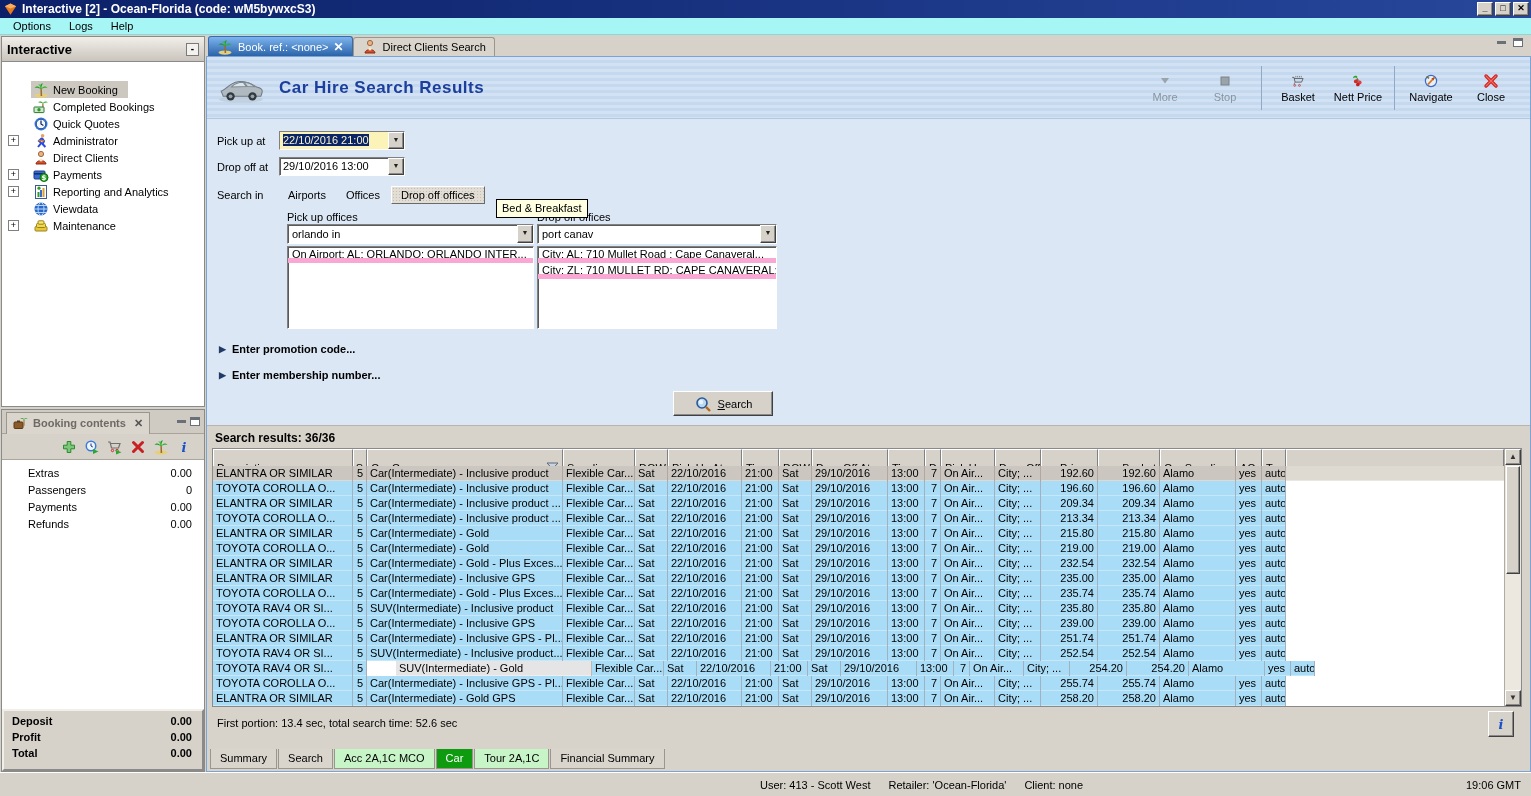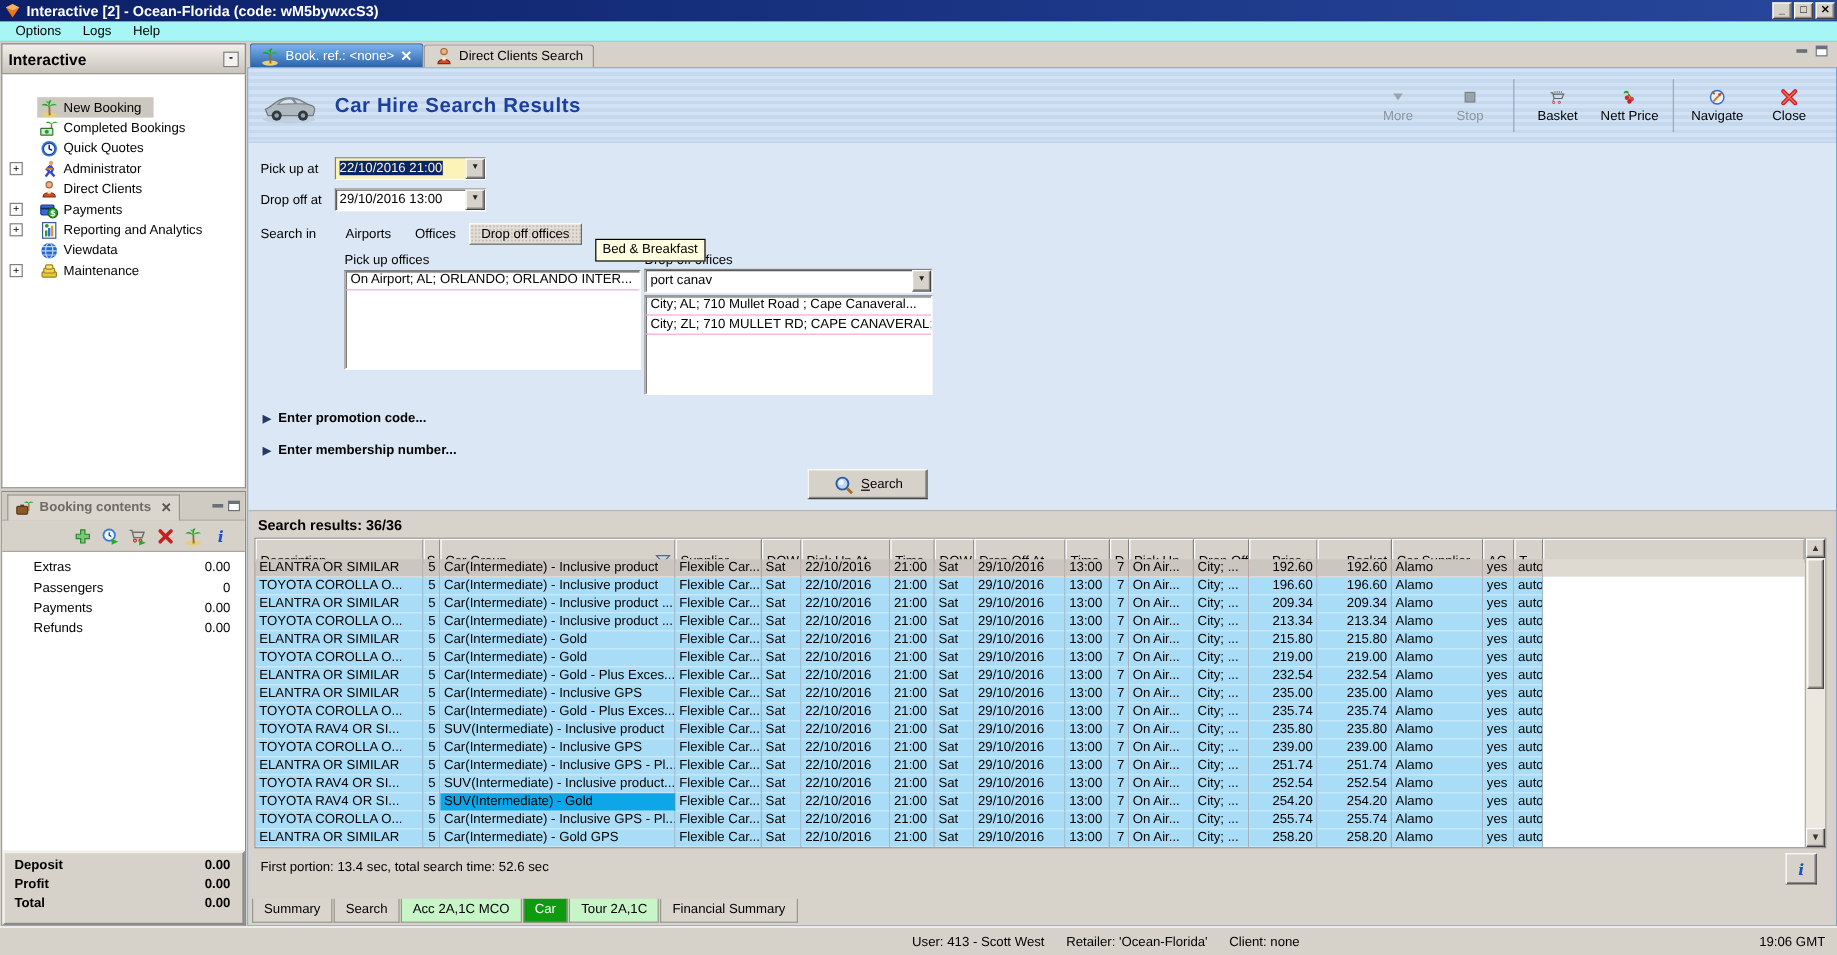--- a/index.html
+++ b/index.html
@@ -71,21 +71,21 @@
   .drop-btn { width:16px; background:#d6d2ca; border:1px solid; border-color:#fff #404040 #404040 #fff; box-shadow:inset -1px -1px 0 #8a8a8a; font-size:7px; line-height:14px; text-align:center; color:#222; }
   .sel-navy { background:#0a2468; color:#fdf5c9; }
   .subtabs { display:flex; align-items:center; gap:2px; }
   .subtab { padding:2px 9px; }
   .subtab.active { background-color:#e2ded6; background-image:radial-gradient(#c2beb6 1px, transparent 1px); background-size:3px 3px; border:1px solid; border-color:#fff #6a6a6a #6a6a6a #fff; }
   .offices { display:flex; margin-left:70px; gap:3px; margin-top:2px; }
   .office-col .olabel { margin-bottom:1px; }
   .combo { display:flex; height:20px; border:1px solid; border-color:#808080 #fff #fff #808080; box-shadow:inset 1px 1px 0 #5a5a5a; background:#fff; }
   .combo .ctxt { flex:1; padding:3px 0 0 4px; white-space:nowrap; overflow:hidden; }
   .listbox { margin-top:2px; height:83px; background:#fff; border:1px solid; border-color:#808080 #fff #fff #808080; box-shadow:inset 1px 1px 0 #5a5a5a; overflow:hidden; }
-  .lb-item { height:16px; line-height:15px; padding-left:4px; border-bottom:1px solid #f9a8d4; white-space:nowrap; overflow:hidden; }
+  .lb-item { height:16px; line-height:15px; padding-left:4px; border-bottom:5px solid #f9a8d4; white-space:nowrap; overflow:hidden; }
   .office-col.left { width:247px; }
   .office-col.right { width:240px; }
   .disclosure { display:flex; align-items:center; gap:6px; font-weight:bold; margin:14px 0 0 2px; }
   .disclosure .arr { color:#223a66; font-size:9px; }
   .search-btn { margin:10px 0 0 456px; width:100px; height:25px; display:flex; align-items:center; justify-content:center; gap:6px; font-family:inherit; font-size:11px; }
   .tooltip { position:absolute; left:289px; top:80px; background:#ffffe1; border:1px solid #000; padding:2px 5px 3px 5px; white-space:nowrap; }
 
   .results-zone { background:#d7d3cb; border-top:1px solid #b8b4ac; }
   .results-label { height:22px; font-weight:bold; font-size:12px; padding:5px 0 0 8px; }
   .grid-wrap { margin:0 8px 0 5px; height:259px; background:#fff; border:1px solid #8a8a8a; display:flex; position:relative; }
@@ -522,20 +522,24 @@
             <span class="subtabs" id="searchin-tabs">
                 <span class="subtab">Airports</span>
                 <span class="subtab">Offices</span>
                 <span class="subtab active">Drop off offices</span>
               </span>
           </div>
 
           <div class="offices">
             <div class="office-col left">
               <div class="olabel">Pick up offices</div>
+              <div class="combo">
+                <span class="ctxt">orlando in</span>
+                <span class="drop-btn">▼</span>
+              </div>
               <div class="listbox" id="pickup-list">
                   <div class="lb-item">On Airport; AL; ORLANDO; ORLANDO INTER...</div>
                 </div>
             </div>
             <div class="office-col right">
               <div class="olabel">Drop off offices</div>
               <div class="combo">
                 <span class="ctxt">port canav</span>
                 <span class="drop-btn">▼</span>
               </div>
@@ -907,21 +911,21 @@
                     <span class="gcell r" style="width: 57px; background: rgb(169, 220, 246);">252.54</span>
                     <span class="gcell r" style="width: 62px; background: rgb(169, 220, 246);">252.54</span>
                     <span class="gcell" style="width: 76px; background: rgb(169, 220, 246);">Alamo</span>
                     <span class="gcell" style="width: 26px; background: rgb(169, 220, 246);">yes</span>
                     <span class="gcell" style="width: 24px; background: rgb(169, 220, 246);">auto</span>
                     <span class="gcell" style="flex: 1 1 0%; background: rgb(255, 255, 255); border-right: none;"></span>
                   </div>
                   <div class="grow">
                     <span class="gcell" style="width: 140px; background: rgb(169, 220, 246);">TOYOTA RAV4 OR SI...</span>
                     <span class="gcell r" style="width: 14px; background: rgb(169, 220, 246);">5</span>
-                    <span class="gcell" style="width: 196px; background: #0ea5e9;">SUV(Intermediate) - Gold</span>
+                    <span class="gcell" style="width: 196px; background: #e5e5e5; margin-left: 29px;">SUV(Intermediate) - Gold</span>
                     <span class="gcell" style="width: 72px; background: rgb(169, 220, 246);">Flexible Car...</span>
                     <span class="gcell" style="width: 33px; background: rgb(169, 220, 246);">Sat</span>
                     <span class="gcell" style="width: 74px; background: rgb(169, 220, 246);">22/10/2016</span>
                     <span class="gcell" style="width: 37px; background: rgb(169, 220, 246);">21:00</span>
                     <span class="gcell" style="width: 33px; background: rgb(169, 220, 246);">Sat</span>
                     <span class="gcell" style="width: 76px; background: rgb(169, 220, 246);">29/10/2016</span>
                     <span class="gcell" style="width: 37px; background: rgb(169, 220, 246);">13:00</span>
                     <span class="gcell r" style="width: 16px; background: rgb(169, 220, 246);">7</span>
                     <span class="gcell" style="width: 54px; background: rgb(169, 220, 246);">On Air...</span>
                     <span class="gcell" style="width: 46px; background: rgb(169, 220, 246);">City; ...</span>

